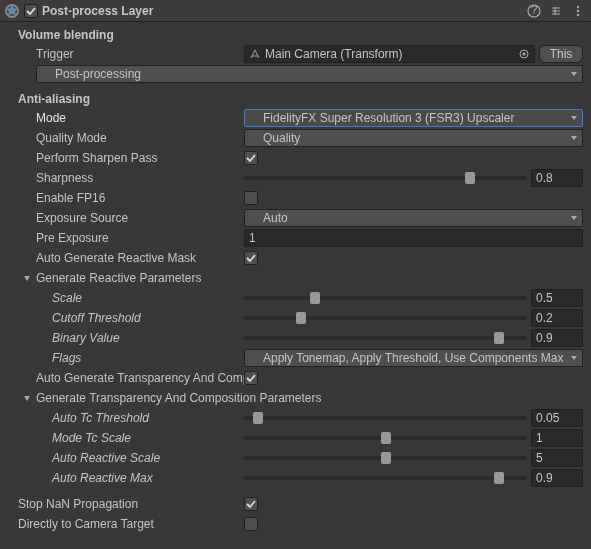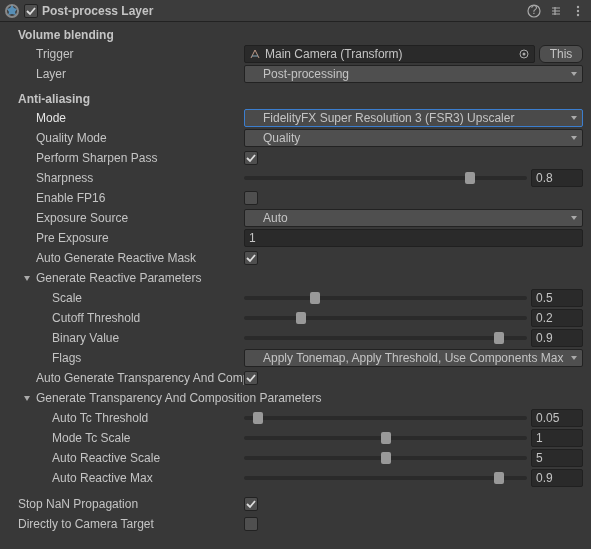--- a/index.html
+++ b/index.html
@@ -10,21 +10,21 @@
 .hdr .chk svg { width: 10px; height: 10px; }
 .hdr .title { font-weight: bold; flex: 1; }
 .hdr .icon-btn { width: 18px; height: 18px; display: flex; align-items: center; justify-content: center; margin-left: 4px; color: #c4c4c4; cursor: pointer; }
 .body { padding: 4px 0; }
 .sect { padding: 2px 0 2px 18px; font-weight: bold; }
 .row { display: flex; align-items: center; height: 20px; padding-left: 18px; }
 .row.indent1 { padding-left: 36px; }
 .row.indent2 { padding-left: 52px; }
 .row .lbl { flex: 0 0 226px; display: flex; align-items: center; gap: 2px; }
 .row.indent1 .lbl { flex: 0 0 208px; }
-.row.indent2 .lbl { flex: 0 0 192px; }
+.row.indent2 .lbl { flex: 0 0 192px; font-style: italic; }
 .row .ctrl { flex: 1; display: flex; align-items: center; gap: 4px; padding-right: 8px; }
 .fold { width: 10px; height: 10px; display: inline-flex; margin-left: -14px; margin-right: 2px; }
 .sel { flex: 1; height: 18px; background: #4f4f4f; border: 1px solid #222; border-radius: 2px; display: flex; align-items: center; padding: 0 18px 0 18px; position: relative; }
 .sel .arr { position: absolute; right: 4px; top: 4px; }
 .sel.highlight { border: 1px solid #3b7ecf; background: #4a4a4a; }
 .objfield { flex: 1; height: 18px; background: #2a2a2a; border: 1px solid #202020; border-radius: 2px; display: flex; align-items: center; padding: 0 20px 0 4px; position: relative; gap: 4px; }
 .objfield .target { position: absolute; right: 4px; top: 2px; }
 .btn-this { width: 44px; height: 18px; background: #4f4f4f; border: 1px solid #222; border-radius: 6px; display: flex; align-items: center; justify-content: center; }
 .chkbox { width: 14px; height: 14px; background: #4f4f4f; border: 1px solid #222; border-radius: 2px; display: flex; align-items: center; justify-content: center; }
 .chkbox svg { width: 10px; height: 10px; }
@@ -90,21 +90,20 @@
             </svg>
         </span>
       </div>
       <div class="btn-this">
           <span>This</span>
         </div>
     </div>
   </div>
 
   <div class="row indent1">
-    <div class="lbl">Layer</div>
     <div class="ctrl">
       <div class="sel">
         <span>Post-processing</span>
         <span class="arr">
             <svg width="8" height="8" viewBox="0 0 8 8">
               <path d="M1 2 L4 6 L7 2" fill="#aaa"></path>
             </svg>
           </span>
       </div>
     </div>

